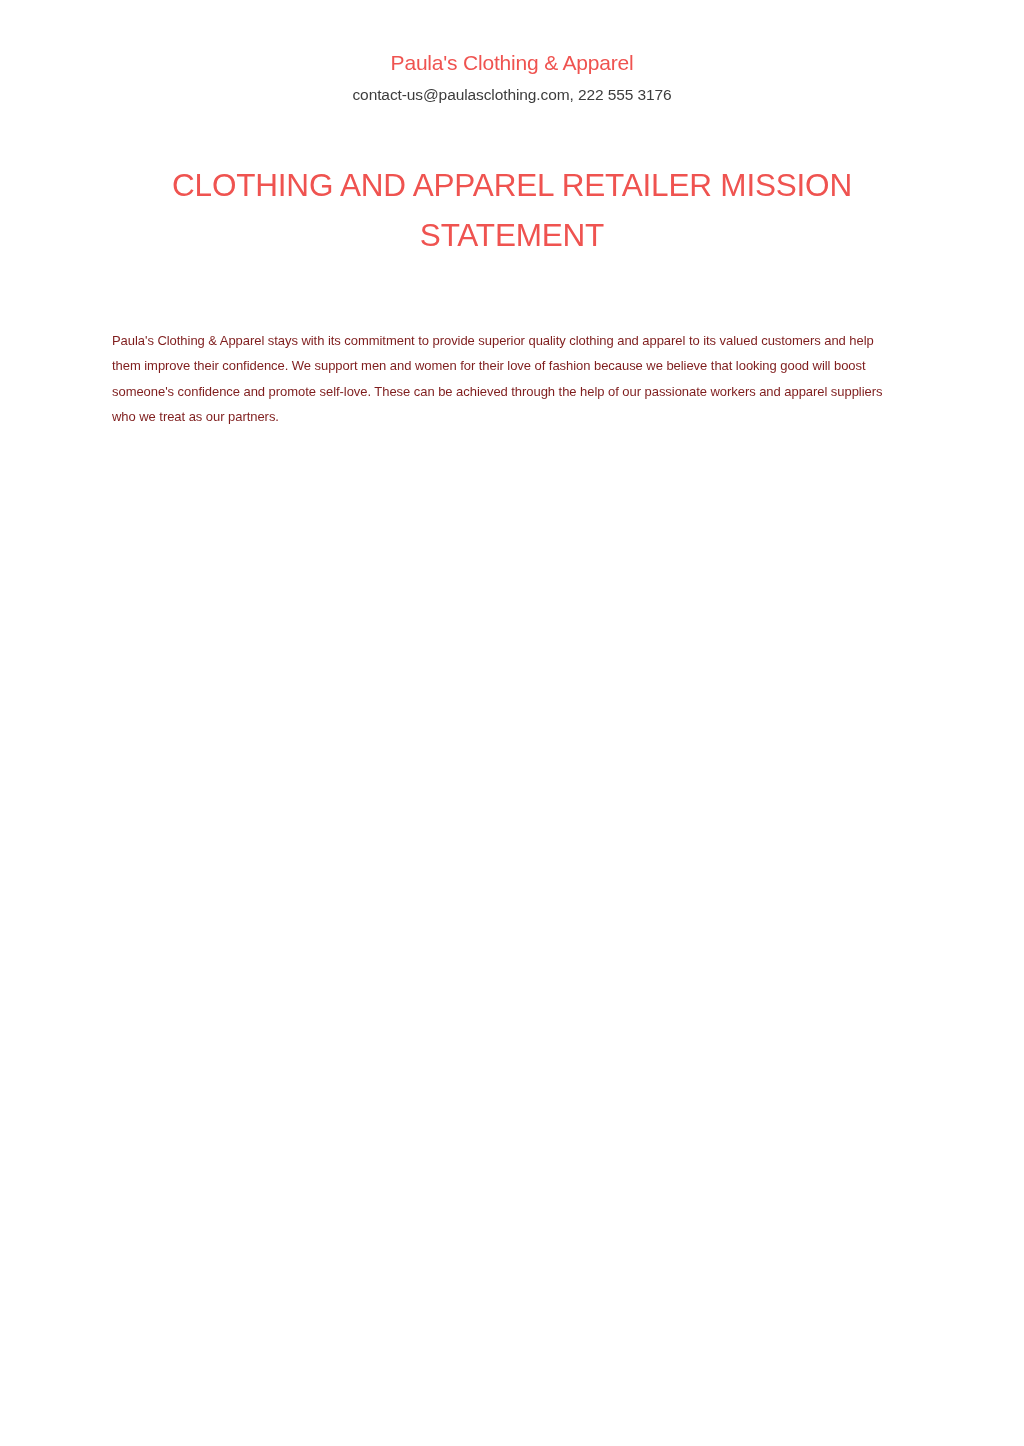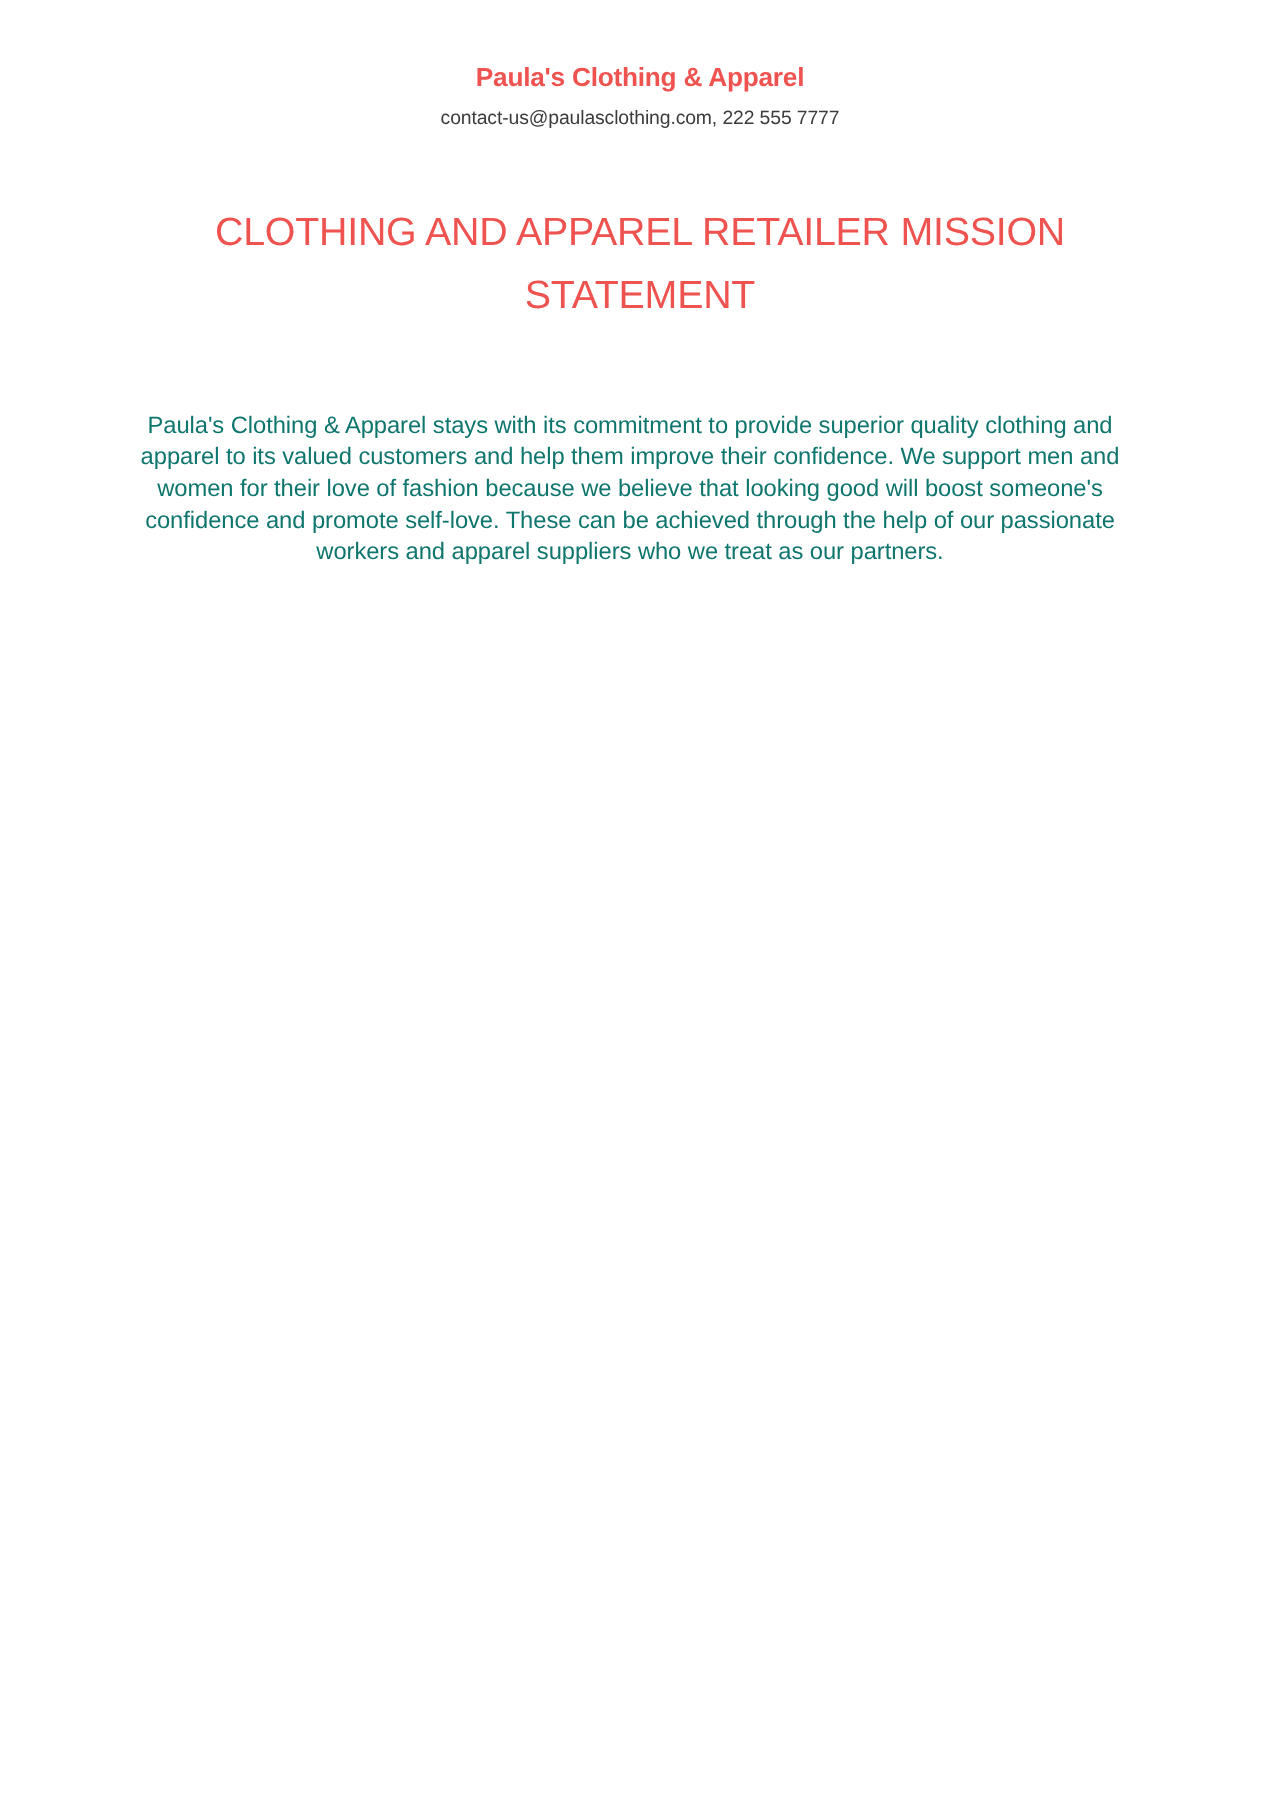--- a/index.html
+++ b/index.html
@@ -20,21 +20,21 @@
     box-sizing: border-box;
     overflow: hidden;
   }
   .letterhead {
     padding-top: 50px;
     text-align: center;
   }
   .company-name {
     margin: 0;
     font-size: 21px;
-    font-weight: bold;
+    font-weight: normal;
     line-height: 1.25;
     letter-spacing: -0.2px;
     color: #ef5350;
     font-family: "Liberation Sans", sans-serif;
   }
   .company-contact {
     margin: 9px 0 0 0;
     font-size: 15.5px;
     font-weight: normal;
     line-height: 1.3;
@@ -56,35 +56,35 @@
     color: #ef5350;
     text-transform: uppercase;
   }
   .body-block {
     margin-top: 67px;
     margin-left: 112px;
     width: 784px;
   }
   .body-paragraph {
     margin: 0;
-    font-size: 19px;
+    font-size: 13px;
     line-height: 25.3px;
-    color: #0f766e;
-    text-align: center;
+    color: #7f1d1d;
+    text-align: left;
     letter-spacing: -0.05px;
   }
 </style>
 </head>
 <body>
 
 <div class="page">
 
   <header class="letterhead">
     <h1 class="company-name">Paula's Clothing &amp; Apparel</h1>
-    <p class="company-contact">contact-us@paulasclothing.com, 222 555 7777</p>
+    <p class="company-contact">contact-us@paulasclothing.com, 222 555 3176</p>
   </header>
 
   <h2 class="doc-title">CLOTHING AND APPAREL RETAILER MISSION STATEMENT</h2>
 
   <main class="body-block">
     <p class="body-paragraph">Paula's Clothing &amp; Apparel stays with its commitment to provide superior quality clothing and apparel to its valued customers and help them improve their confidence. We support men and women for their love of fashion because we believe that looking good will boost someone's confidence and promote self-love. These can be achieved through the help of our passionate workers and apparel suppliers who we treat as our partners.</p>
   </main>
 
 </div>
 

